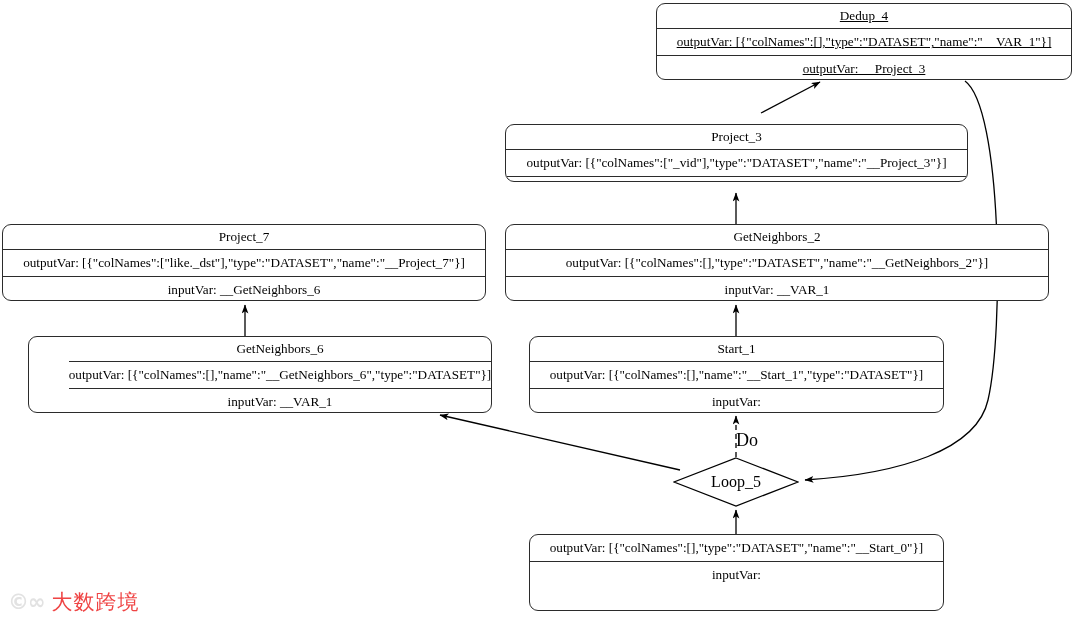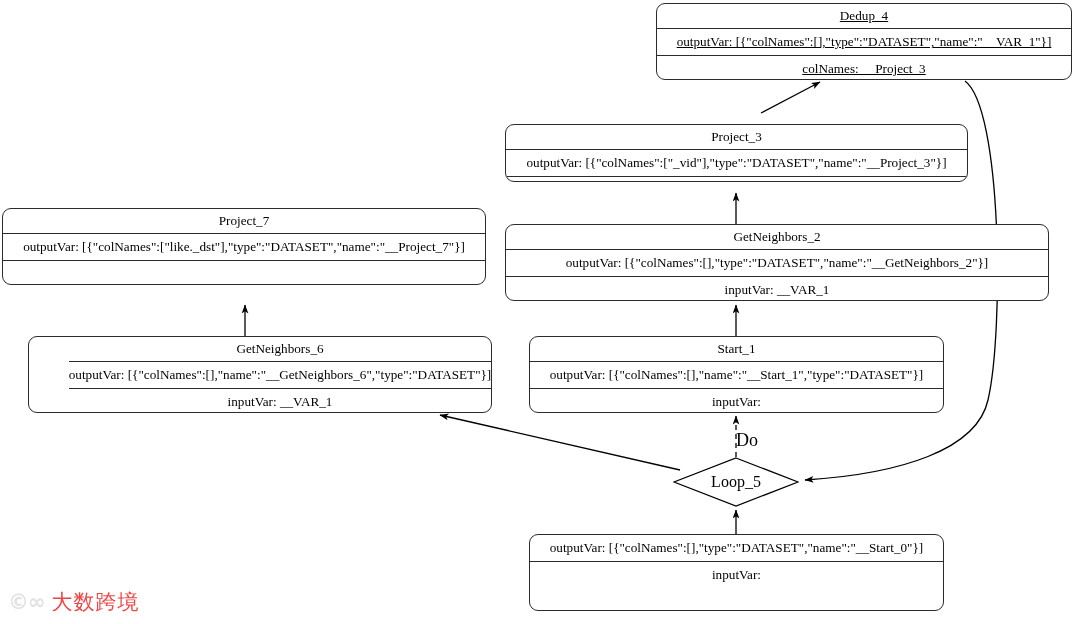--- a/index.html
+++ b/index.html
@@ -130,32 +130,33 @@
     <path d="M 965,81 C 1002,108 1004,330 988,400 C 977,450 900,474 805,480" fill="none" stroke="#000000" stroke-width="1.3" marker-end="url(#arrow)"></path>
 
     <path d="M 736,534 L 736,510" fill="none" stroke="#000000" stroke-width="1.3" marker-end="url(#arrow)"></path>
 
     <path d="M 736,457 L 736,416" fill="none" stroke="#000000" stroke-width="1.3" stroke-dasharray="5,4" marker-end="url(#arrow)"></path>
   </svg>
 
   <div class="node" style="left:656px; top:3px; width:416px; height:77px;text-decoration:underline;">
     <div class="node-row row-title">Dedup_4</div>
     <div class="node-row row-output">outputVar: [{"colNames":[],"type":"DATASET","name":"__VAR_1"}]</div>
-    <div class="node-row row-input">colNames: __Project_3</div>
+    <div class="node-row row-input">outputVar: __Project_3</div>
   </div>
 
   <div class="node" style="left:505px; top:124px; width:463px; height:58px;">
     <div class="node-row row-title">Project_3</div>
     <div class="node-row row-output">outputVar: [{"colNames":["_vid"],"type":"DATASET","name":"__Project_3"}]</div>
     <div class="node-row row-input">inputVar: __GetNeighbors_2</div>
   </div>
 
-  <div class="node" style="left:2px; top:208px; width:484px; height:77px;">
+  <div class="node" style="left:2px; top:224px; width:484px; height:77px;">
     <div class="node-row row-title">Project_7</div>
     <div class="node-row row-output">outputVar: [{"colNames":["like._dst"],"type":"DATASET","name":"__Project_7"}]</div>
+    <div class="node-row row-input">inputVar: __GetNeighbors_6</div>
   </div>
 
   <div class="node" style="left:505px; top:224px; width:544px; height:77px;">
     <div class="node-row row-title">GetNeighbors_2</div>
     <div class="node-row row-output">outputVar: [{"colNames":[],"type":"DATASET","name":"__GetNeighbors_2"}]</div>
     <div class="node-row row-input">inputVar: __VAR_1</div>
   </div>
 
   <div class="node" style="left:28px; top:336px; width:464px; height:77px;padding-left:40px;">
     <div class="node-row row-title">GetNeighbors_6</div>

